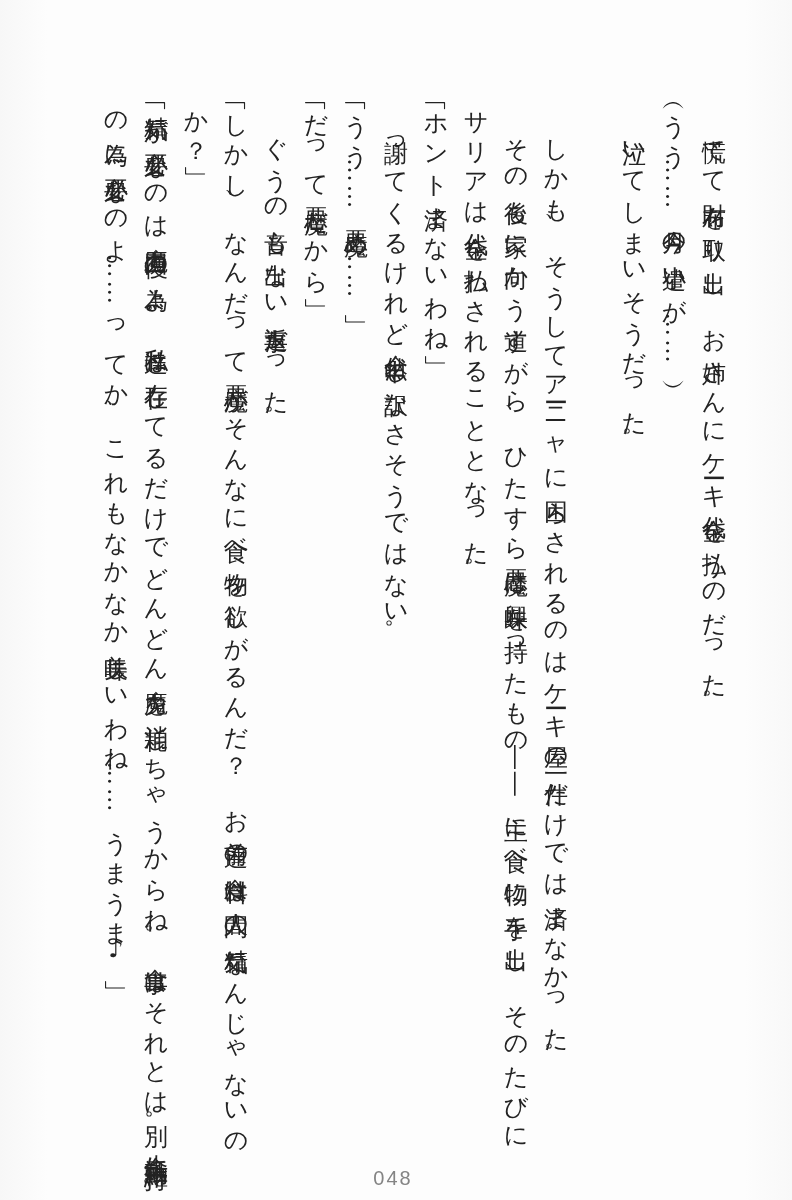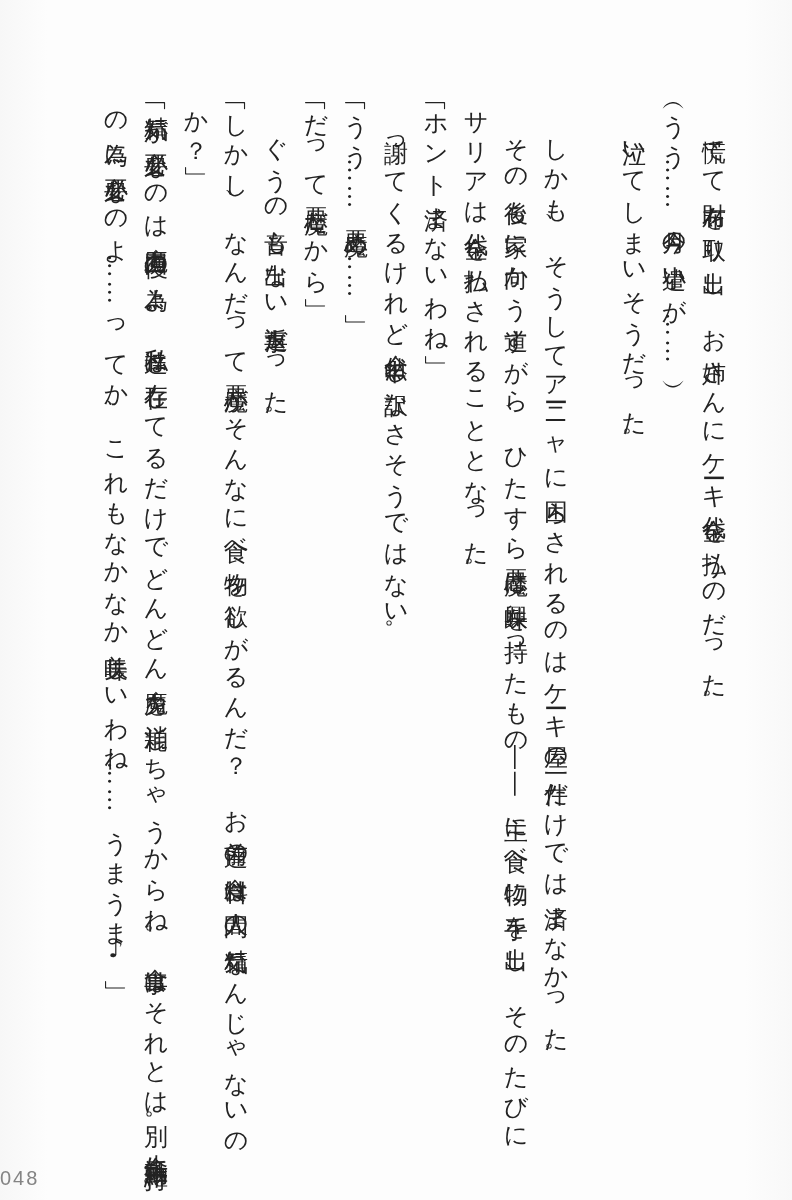--- a/index.html
+++ b/index.html
@@ -38,20 +38,21 @@
   }
   
   .page-text p.group-gap {
     margin-right: 38px;
   }
   .page-number {
     position: absolute;
     left: 0;
     right: 6px;
     bottom: 10px;
+    text-align: center;
     font-family: "Liberation Sans", "DejaVu Sans", sans-serif;
     font-size: 20px;
     font-weight: 400;
     letter-spacing: 2px;
     color: #848484;
   }
 </style>
 </head>
 <body>
 

